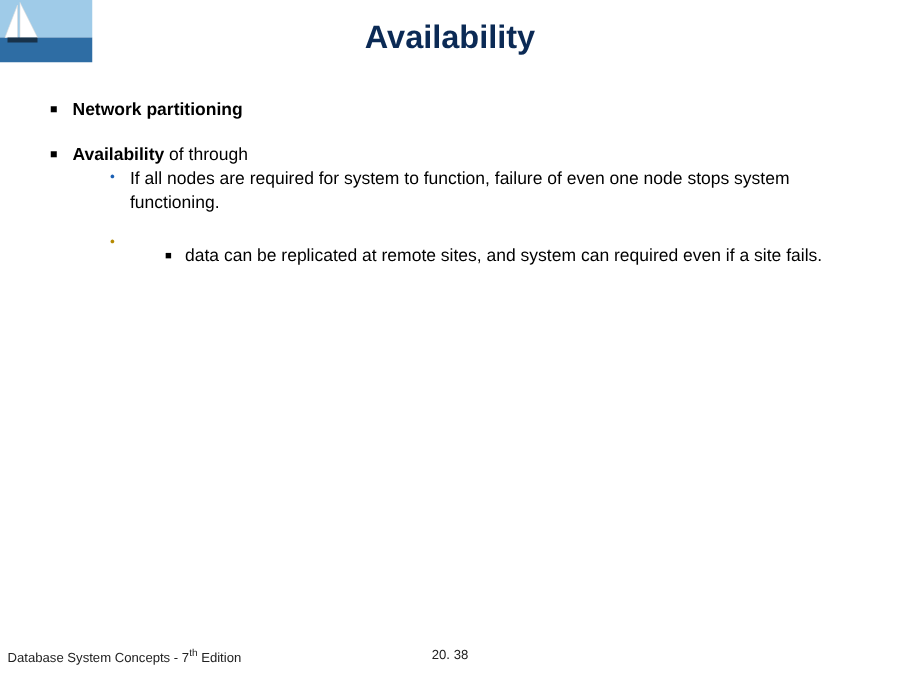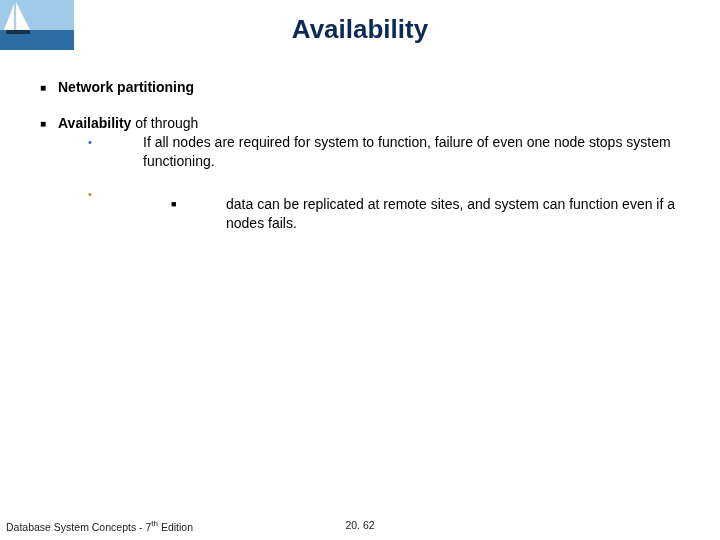--- a/index.html
+++ b/index.html
@@ -57,21 +57,21 @@
   }
   .l2 .dot {
     width: 12px;
     flex: 0 0 auto;
     font-size: 11px;
     line-height: 19px;
     padding-right: 16px;
   }
   .dot-blue { color: #1a5fb4; }
   .dot-gold { color: #b58900; }
-  .l2 .txt { flex: 1 1 auto; margin-left: 39px; }
+  .l2 .txt { flex: 1 1 auto; }
   .l3wrap { padding-left: 28px; margin-top: 10px; }
   .l3 { display: flex; }
   .l3 .sq {
     width: 12px; flex: 0 0 auto;
     font-size: 9px; line-height: 19px;
     padding-right: 16px;
     color: #000;
   }
   .l3 .txt { flex: 1 1 auto; }
   .footer {
@@ -124,30 +124,30 @@
         <div class="l2">
           <span class="dot dot-blue">•</span>
           <span class="txt">If all nodes are required for system to function, failure of even one node stops system functioning.</span>
         </div>
         <div class="l2">
           <span class="dot dot-gold">•</span>
           <span class="txt">
             <div class="l3wrap">
               <div class="l3">
                 <span class="sq">■</span>
-                <span class="txt">data can be replicated at remote sites, and system can function even if a nodes fails.</span>
+                <span class="txt">data can be replicated at remote sites, and system can required even if a site fails.</span>
               </div>
             </div>
           </span>
         </div>
       </div>
 
     </span>
   </div>
 
 </div>
 
 <div class="footer">
   <span class="left">
     <span>Database System Concepts - 7</span><sup>th</sup><span> Edition</span>
   </span>
-  <span class="center">20. 62</span>
+  <span class="center">20. 38</span>
 </div>
 
 </body></html>

